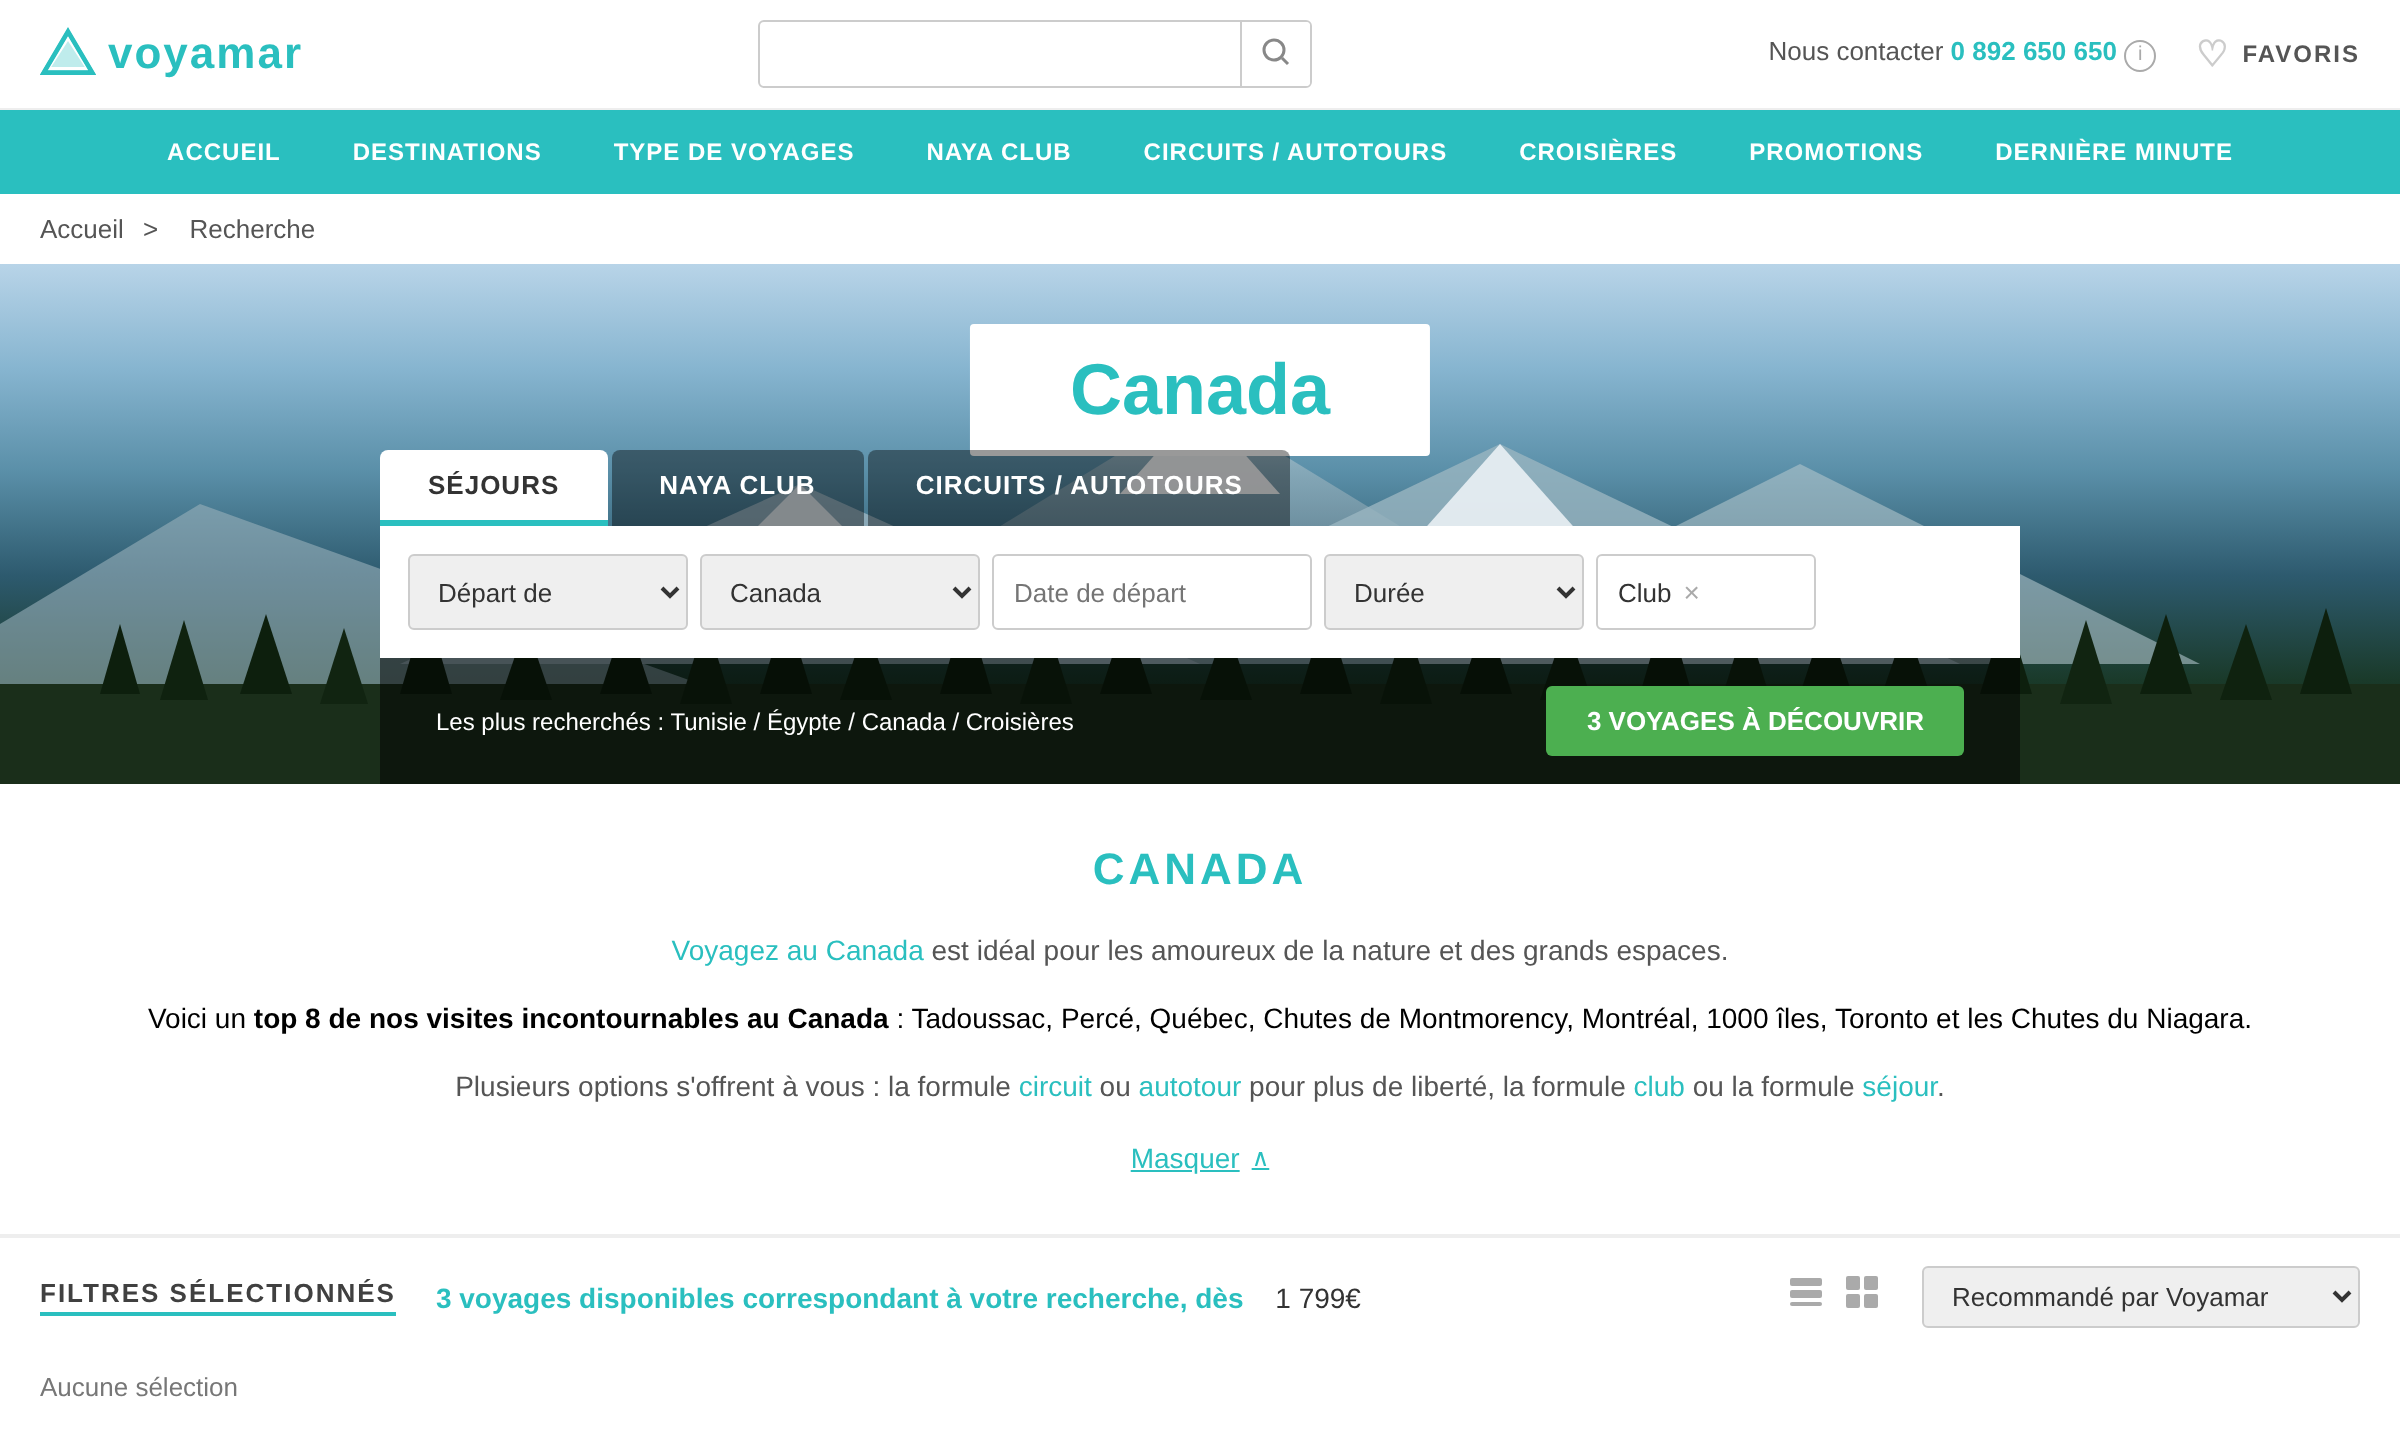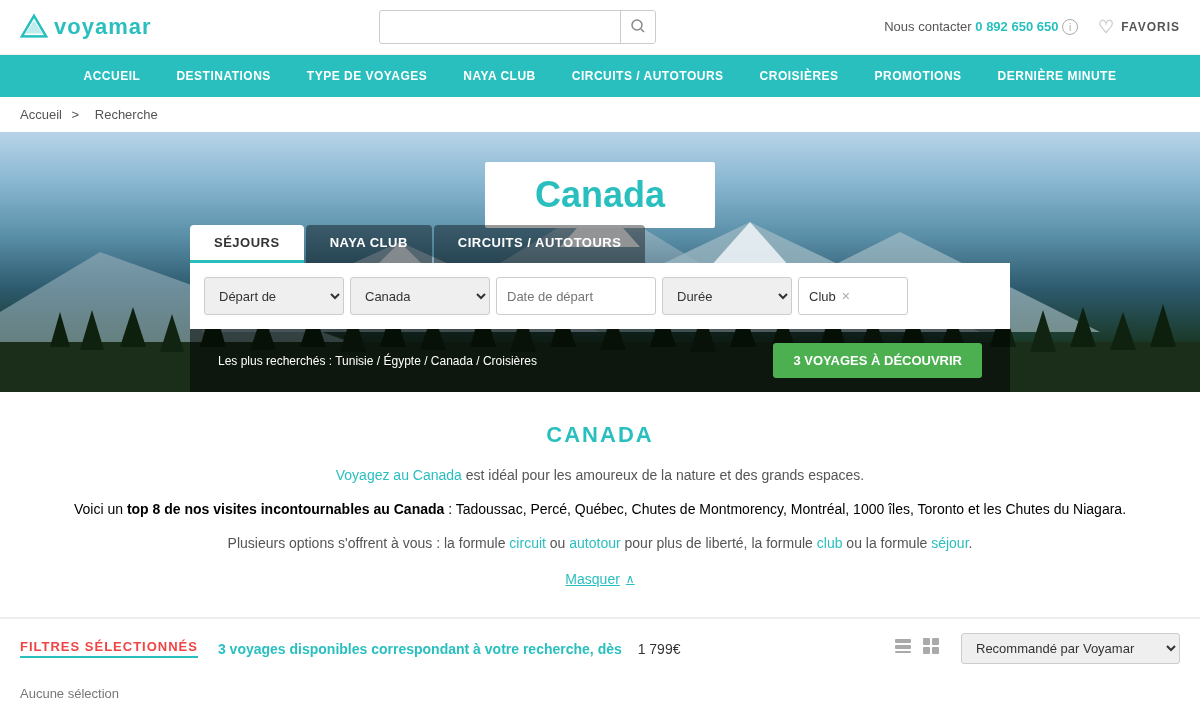--- a/index.html
+++ b/index.html
@@ -505,21 +505,21 @@
     <span>Plusieurs options s'offrent à vous : la formule </span><a href="#" class="content-link">circuit</a><span> ou </span><a href="#" class="content-link">autotour</a><span> pour plus de liberté, la formule </span><a href="#" class="content-link">club</a><span> ou la formule </span><a href="#" class="content-link">séjour</a><span>.</span>
   </p>
 
   <button class="masquer-btn" style="color:#2abfbf;text-decoration:underline;cursor:pointer;background:none;border:none;font-size:14px;display:flex;align-items:center;gap:6px;margin:16px auto 0;">
     <span>Masquer</span>
     <span class="chevron-up">∧</span>
   </button>
 </div>
 
 <div style="border-top: 2px solid #eee; padding: 14px 20px; display:flex; align-items:center; gap:20px;">
-  <span class="filtres-label" style="font-size:13px;font-weight:bold;color:#ef4444;text-transform:uppercase;letter-spacing:1px;border-bottom:2px solid #2abfbf;padding-bottom:2px;">FILTRES SÉLECTIONNÉS</span>
+  <span class="filtres-label" style="font-size:13px;font-weight:bold;color:#404040;text-transform:uppercase;letter-spacing:1px;border-bottom:2px solid #2abfbf;padding-bottom:2px;">FILTRES SÉLECTIONNÉS</span>
 
   <span class="results-text" style="font-size:14px;color:#555;flex:1;">
     <span class="results-count" style="color:#2abfbf;font-weight:bold;">3 voyages disponibles correspondant à votre recherche, dès </span>
     <strong style="font-weight:normal;color:#333;margin-left:12px;">1 799€</strong>
   </span>
 
   <div class="view-icons">
     <span class="view-icon" style="cursor:pointer;color:#888;font-size:18px;">
       <svg width="20" height="20" viewBox="0 0 20 20" fill="none" xmlns="http://www.w3.org/2000/svg">
         <rect x="2" y="3" width="16" height="4" rx="1" fill="#aaa"></rect>

